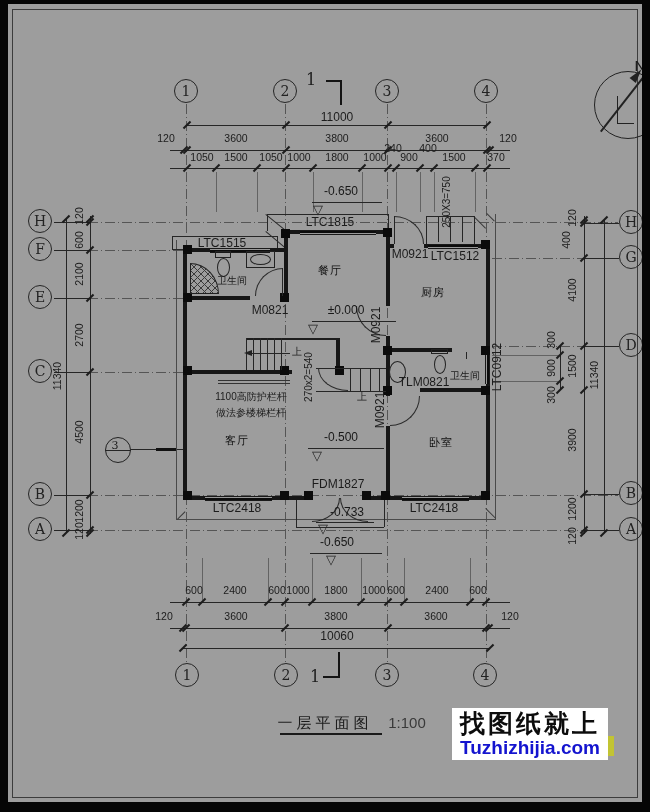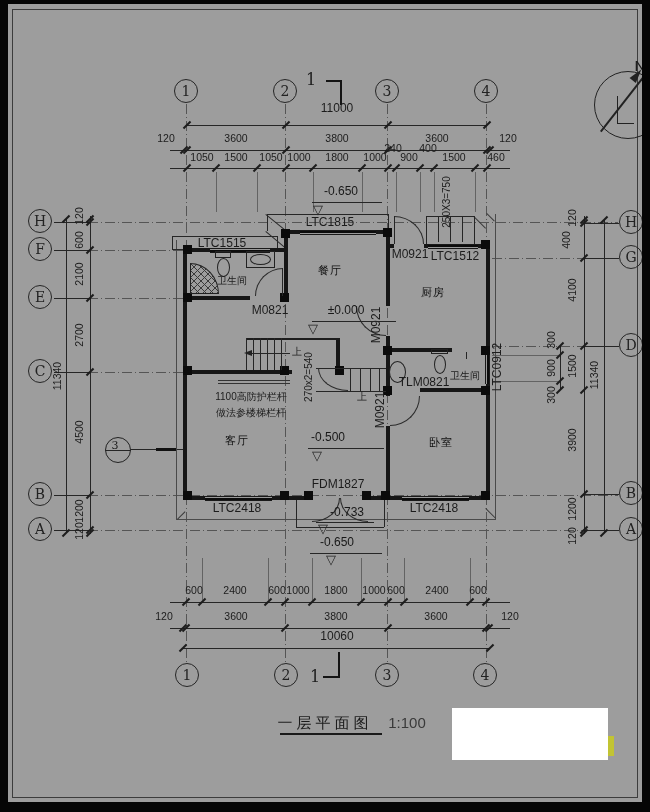--- a/index.html
+++ b/index.html
@@ -76,37 +76,37 @@
    <div class="gc" style="left:474px;top:79px;">
           <span>4</span>
         </div>
    <span class="dt f16" style="left:311px;top:80px;font-family:'DejaVu Serif',serif;">1</span>
    <div class="hl h2" style="left:326px;top:80px;width:16px;background:#141414;"></div>
    <div class="vl w2" style="left:340px;top:80px;height:25px;background:#141414;"></div>
 
    <div class="hl" style="left:187px;top:125px;width:300px;"></div>
    <div class="hl" style="left:170px;top:150px;width:340px;"></div>
    <div class="hl" style="left:170px;top:168px;width:340px;"></div>
-   <span class="dt f12" style="left:337px;top:108px;">11000</span>
+   <span class="dt f12" style="left:337px;top:117px;">11000</span>
    <span class="dt" style="left:166px;top:138px;">120</span>
    <span class="dt" style="left:236px;top:138px;">3600</span>
    <span class="dt" style="left:337px;top:138px;">3800</span>
    <span class="dt" style="left:437px;top:138px;">3600</span>
    <span class="dt" style="left:508px;top:138px;">120</span>
    <span class="dt" style="left:202px;top:157px;">1050</span>
    <span class="dt" style="left:236px;top:157px;">1500</span>
    <span class="dt" style="left:271px;top:157px;">1050</span>
    <span class="dt" style="left:299px;top:157px;">1000</span>
    <span class="dt" style="left:337px;top:157px;">1800</span>
    <span class="dt" style="left:375px;top:157px;">1000</span>
    <span class="dt" style="left:393px;top:148px;">240</span>
    <span class="dt" style="left:409px;top:157px;">900</span>
    <span class="dt" style="left:428px;top:148px;">400</span>
    <span class="dt" style="left:454px;top:157px;">1500</span>
-   <span class="dt" style="left:496px;top:157px;">460</span>
+   <span class="dt" style="left:496px;top:157px;">370</span>
 
    <div class="tk" style="left:182px;top:124px;"></div>
         <div class="tk" style="left:281px;top:124px;"></div>
         <div class="tk" style="left:383px;top:124px;"></div>
         <div class="tk" style="left:482px;top:124px;"></div>
    <div class="tk" style="left:179px;top:149px;"></div>
         <div class="tk" style="left:182px;top:149px;"></div>
         <div class="tk" style="left:281px;top:149px;"></div>
         <div class="tk" style="left:383px;top:149px;"></div>
         <div class="tk" style="left:482px;top:149px;"></div>
@@ -390,21 +390,21 @@
    <span class="dt f12 dtv" style="left:376px;top:325px;">M0921</span>
    <span class="dt f12 dtv" style="left:380px;top:410px;">M0921</span>
    <span class="dt f12" style="left:424px;top:382px;">TLM0821</span>
    <span class="dt f12" style="left:338px;top:484px;">FDM1827</span>
    <span class="dt f12" style="left:237px;top:508px;">LTC2418</span>
    <span class="dt f12" style="left:434px;top:508px;">LTC2418</span>
 
    <span class="dt lvl" style="left:346px;top:310px;">±0.000</span>
    <div class="hl" style="left:312px;top:321px;width:84px;"></div>
    <span class="dt tri" style="left:313px;top:328px;">▽</span>
-   <span class="dt lvl" style="left:328px;top:437px;">-0.500</span>
+   <span class="dt lvl" style="left:341px;top:437px;">-0.500</span>
    <div class="hl" style="left:308px;top:448px;width:76px;"></div>
    <span class="dt tri" style="left:317px;top:455px;">▽</span>
    <span class="dt lvl" style="left:347px;top:512px;">-0.733</span>
    <div class="hl" style="left:316px;top:522px;width:58px;"></div>
    <span class="dt tri" style="left:323px;top:528px;">▽</span>
    <span class="dt lvl" style="left:337px;top:542px;">-0.650</span>
    <div class="hl" style="left:310px;top:553px;width:72px;"></div>
    <span class="dt tri" style="left:331px;top:559px;">▽</span>
 
    <span class="dt" style="left:251px;top:397px;font-size:10px;">1100高防护栏杆</span>
@@ -472,17 +472,19 @@
    <span class="dt f16" style="left:315px;top:677px;font-family:'DejaVu Serif',serif;">1</span>
    <div class="vl w2" style="left:338px;top:652px;height:26px;background:#141414;"></div>
    <div class="hl h2" style="left:323px;top:676px;width:16px;background:#141414;"></div>
 
    <span class="dt" style="left:325px;top:722px;font-size:15px;color:#1a1a1a;letter-spacing:4px;">一层平面图</span>
    <div class="hl h2" style="left:280px;top:733px;width:102px;background:#1a1a1a;"></div>
    <span class="dt" style="left:407px;top:722px;font-size:15px;color:#3a3a3a;">1:100</span>
 
    <div style="position:absolute;left:606px;top:736px;width:8px;height:20px;background:#c2c433;"></div>
    <div class="wm">
+     <div class="wm1">找图纸就上</div>
+     <div class="wm2">Tuzhizhijia.com</div>
    </div>
 
   </div>
  </div>
 </div>
 
 </body></html>

